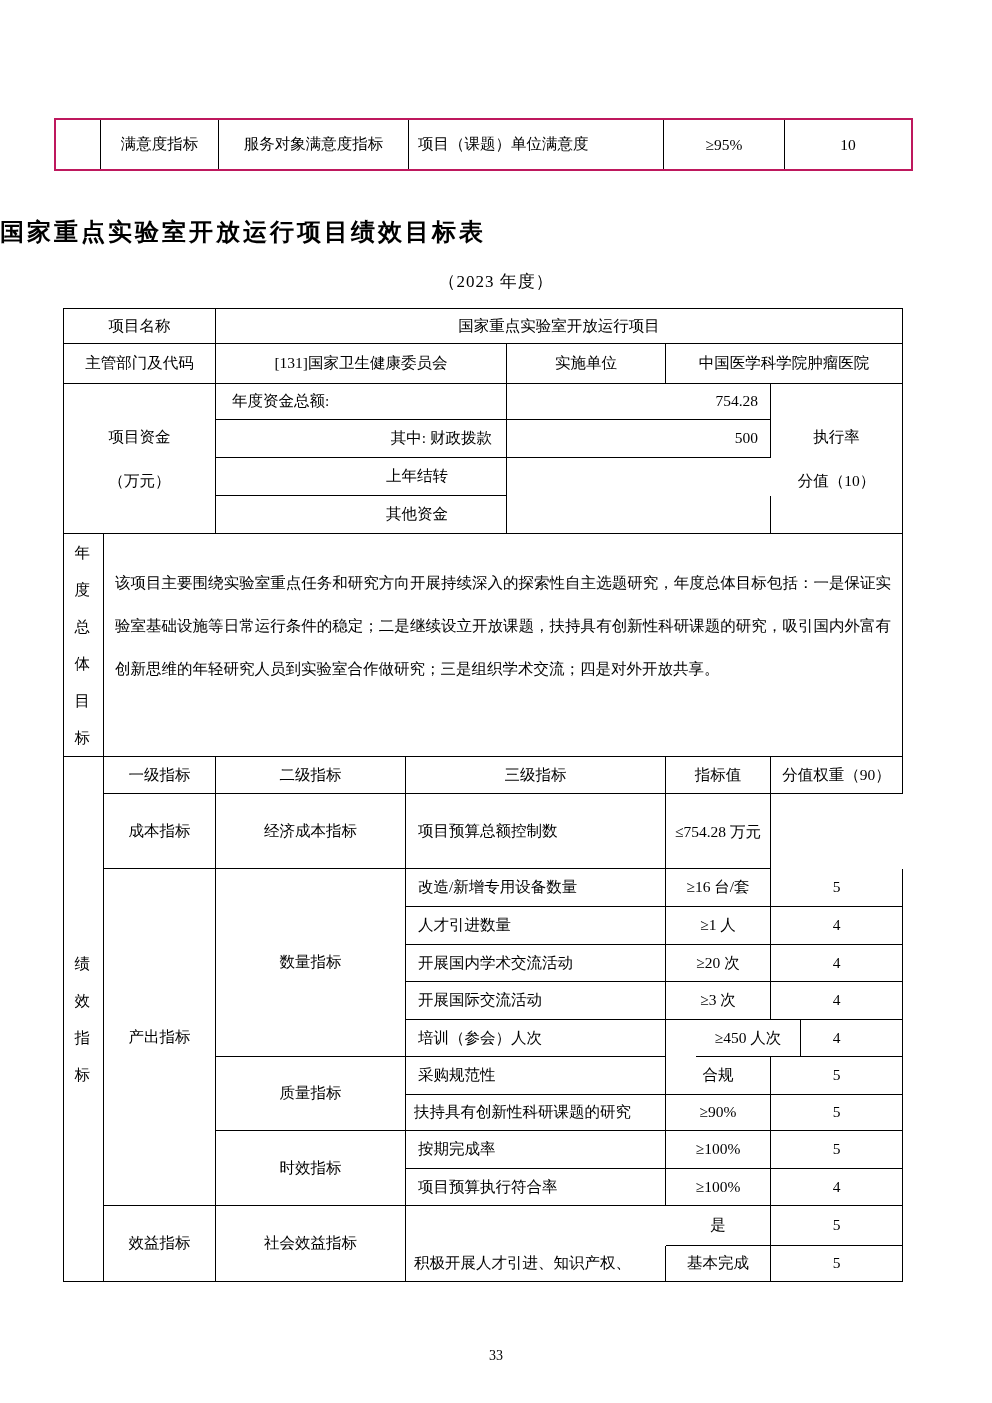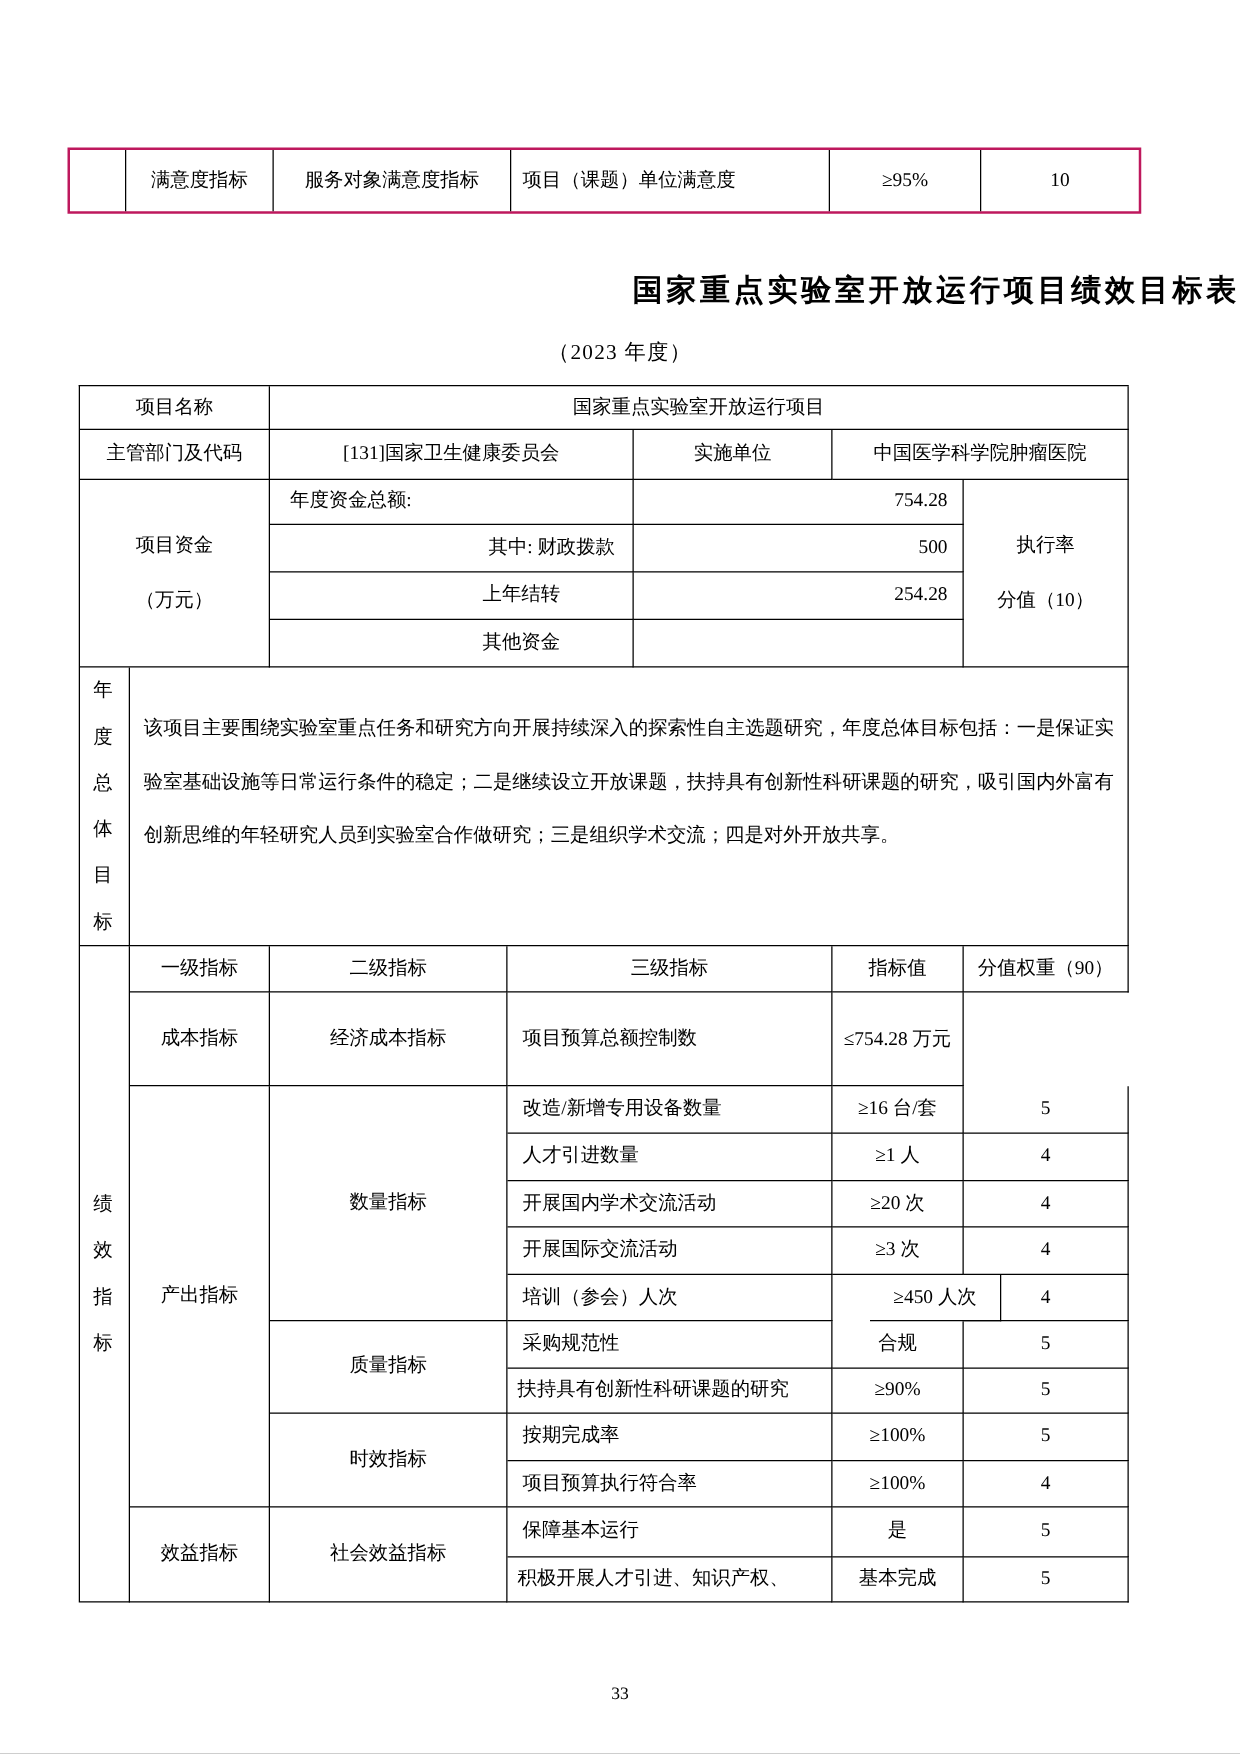--- a/index.html
+++ b/index.html
@@ -13,21 +13,21 @@
     position:absolute; left:54px; top:118px; width:859px; height:53px;
     border:2px solid #be185d; box-sizing:border-box; display:flex;
   }
   .co-cell{
     box-sizing:border-box; border-right:1px solid #000;
     display:flex; align-items:center; justify-content:center; text-align:center;
   }
   .co-cell:last-child{border-right:none;}
   
   .doc-title{
-    position:absolute; left:0; top:216px; width:100%; text-align:right;
+    position:absolute; left:0; top:216px; width:100%; text-align:left;
     font-size:24px; font-weight:bold; letter-spacing:3px;
   }
   .doc-subtitle{
     position:absolute; left:0; top:270px; width:100%; text-align:center;
     font-size:17px; letter-spacing:1px;
   }
   
   .main-table{
     position:absolute; left:63px; top:308px; width:840px; height:974px;
     border-left:1px solid #000; border-top:1px solid #000; box-sizing:border-box;
@@ -86,21 +86,20 @@
 
     <div class="c col two-line" style="left:0;top:75px;width:152px;height:150px">
       <span>项目资金</span>
       <span>（万元）</span>
     </div>
     <div class="c left" style="left:152px;top:75px;width:291px;height:36px;padding-left:16px">年度资金总额:</div>
     <div class="c right" style="left:443px;top:75px;width:264px;height:36px">754.28</div>
     <div class="c right" style="left:152px;top:111px;width:291px;height:38px;padding-right:14px">其中: 财政拨款</div>
     <div class="c right" style="left:443px;top:111px;width:264px;height:38px">500</div>
     <div class="c shift" style="left:152px;top:149px;width:291px;height:38px">上年结转</div>
-    <div class="c right" style="left:443px;top:149px;width:264px;height:38px">254.28</div>
     <div class="c shift" style="left:152px;top:187px;width:291px;height:38px">其他资金</div>
     <div class="c right" style="left:443px;top:187px;width:264px;height:38px"></div>
     <div class="c col two-line" style="left:707px;top:75px;width:132px;height:150px">
       <span>执行率</span>
       <span>分值（10）</span>
     </div>
 
     <div class="c" style="left:0;top:225px;width:40px;height:223px">
       <span class="vert">年度总体目标</span>
     </div>
@@ -154,21 +153,20 @@
     <div class="c" style="left:152px;top:822px;width:190px;height:75px">时效指标</div>
     <div class="c left" style="left:342px;top:822px;width:260px;height:38px">按期完成率</div>
     <div class="c" style="left:602px;top:822px;width:105px;height:38px">≥100%</div>
     <div class="c" style="left:707px;top:822px;width:132px;height:38px">5</div>
     <div class="c left" style="left:342px;top:860px;width:260px;height:37px">项目预算执行符合率</div>
     <div class="c" style="left:602px;top:860px;width:105px;height:37px">≥100%</div>
     <div class="c" style="left:707px;top:860px;width:132px;height:37px">4</div>
 
     <div class="c" style="left:40px;top:897px;width:112px;height:76px">效益指标</div>
     <div class="c" style="left:152px;top:897px;width:190px;height:76px">社会效益指标</div>
-    <div class="c left" style="left:342px;top:897px;width:260px;height:40px">保障基本运行</div>
     <div class="c" style="left:602px;top:897px;width:105px;height:40px">是</div>
     <div class="c" style="left:707px;top:897px;width:132px;height:40px">5</div>
     <div class="c left" style="left:342px;top:937px;width:260px;height:36px;padding-left:8px">积极开展人才引进、知识产权、</div>
     <div class="c" style="left:602px;top:937px;width:105px;height:36px">基本完成</div>
     <div class="c" style="left:707px;top:937px;width:132px;height:36px">5</div>
 
   </div>
 
   <div class="pagenum">33</div>
 

